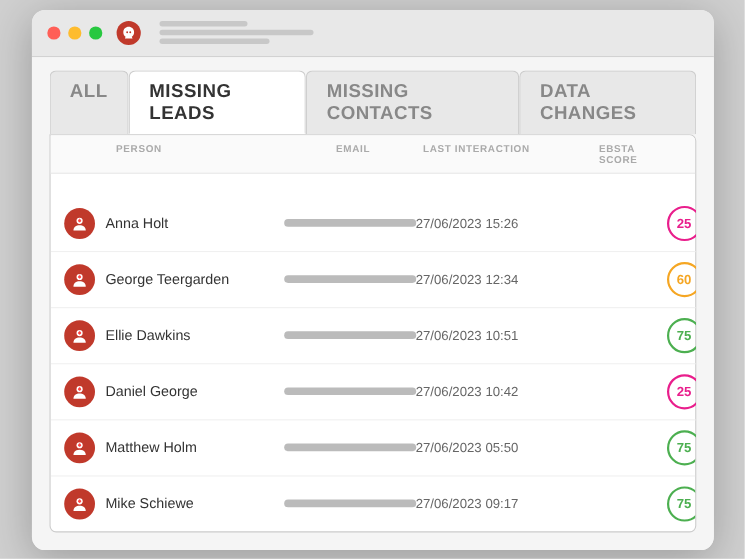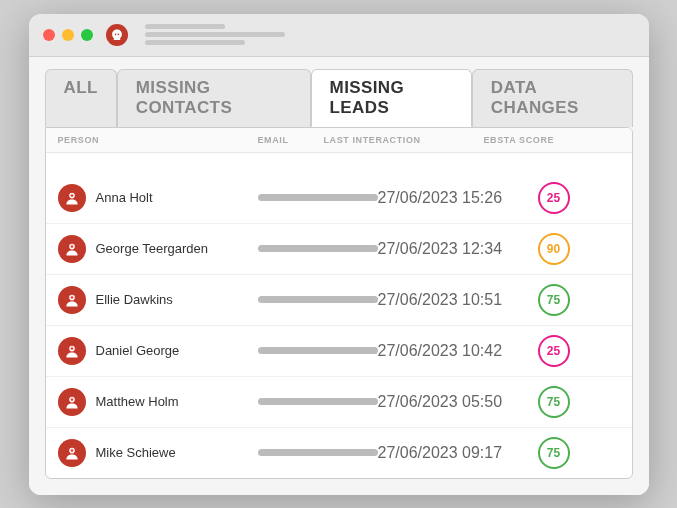--- a/index.html
+++ b/index.html
@@ -113,20 +113,21 @@
       border-bottom: 1px solid #e8e8e8;
       background: #fafafa;
     }
 
     .col-header {
       font-size: 9px;
       font-weight: 700;
       color: #aaa;
       letter-spacing: 0.6px;
       text-transform: uppercase;
+      margin-left: 48px;
     }
 
     .table-body {
       max-height: 320px;
       overflow-y: auto;
       margin-top: 20px;
     }
 
     .table-body::-webkit-scrollbar {
       width: 6px;
@@ -176,41 +177,41 @@
     }
 
     .email-bar {
       height: 7px;
       background: #bbb;
       border-radius: 4px;
       width: 120px;
     }
 
     .interaction-date {
-      font-size: 16px;
+      font-size: 12px;
       color: #666;
     }
 
     .score-badge {
       width: 32px; height: 32px;
       border-radius: 50%;
       display: flex; align-items: center; justify-content: center;
       font-size: 12px;
       font-weight: 700;
       border: 2px solid;
     }
 
     .score-25 { color: #e91e8c; border-color: #e91e8c; }
     .score-50 { color: #f5a623; border-color: #f5a623; }
     .score-75 { color: #4caf50; border-color: #4caf50; }
 
     .score-cell {
       display: flex;
       align-items: center;
-      justify-content: flex-start;
+      justify-content: flex-end;
     }
   </style>
 </head>
 <body>
 
 <div class="window">
 
   <div class="title-bar">
     <span class="traffic-light tl-red"></span>
     <span class="traffic-light tl-yellow"></span>
@@ -227,22 +228,22 @@
       <div class="title-bar-bar"></div>
       <div class="title-bar-bar"></div>
       <div class="title-bar-bar"></div>
     </div>
   </div>
 
   <div class="content">
 
     <div class="tabs">
       <div class="tab">ALL</div>
+      <div class="tab active">MISSING LEADS</div>
       <div class="tab">MISSING CONTACTS</div>
-      <div class="tab active">MISSING LEADS</div>
       <div class="tab">DATA CHANGES</div>
     </div>
 
     <div class="table-container">
       <div class="table-header">
         <div class="col-header">PERSON</div>
         <div class="col-header">EMAIL</div>
         <div class="col-header">LAST INTERACTION</div>
         <div class="col-header">EBSTA SCORE</div>
         <div class="col-header"></div>
@@ -280,21 +281,21 @@
     <circle cx="10" cy="7" r="1.5" fill="#ff4444"></circle>
   </svg>
               </div>
               <span class="person-name">George Teergarden</span>
             </div>
             <div class="email-bar-container">
               <div class="email-bar"></div>
             </div>
             <div class="interaction-date">27/06/2023 12:34</div>
             <div class="score-cell">
-              <div class="score-badge score-50">90</div>
+              <div class="score-badge score-50">60</div>
             </div>
           </div>
           <div class="table-row">
             <div class="person-cell">
               <div class="avatar">
                 <svg viewBox="0 0 20 20" fill="white">
     <circle cx="10" cy="7" r="3.5"></circle>
     <path d="M3 18c0-4 3.1-6 7-6s7 2 7 6"></path>
     <polygon points="10,4 12,7 10,9 8,7" fill="#ff6b6b" opacity="0.9"></polygon>
     <circle cx="10" cy="7" r="1.5" fill="#ff4444"></circle>

